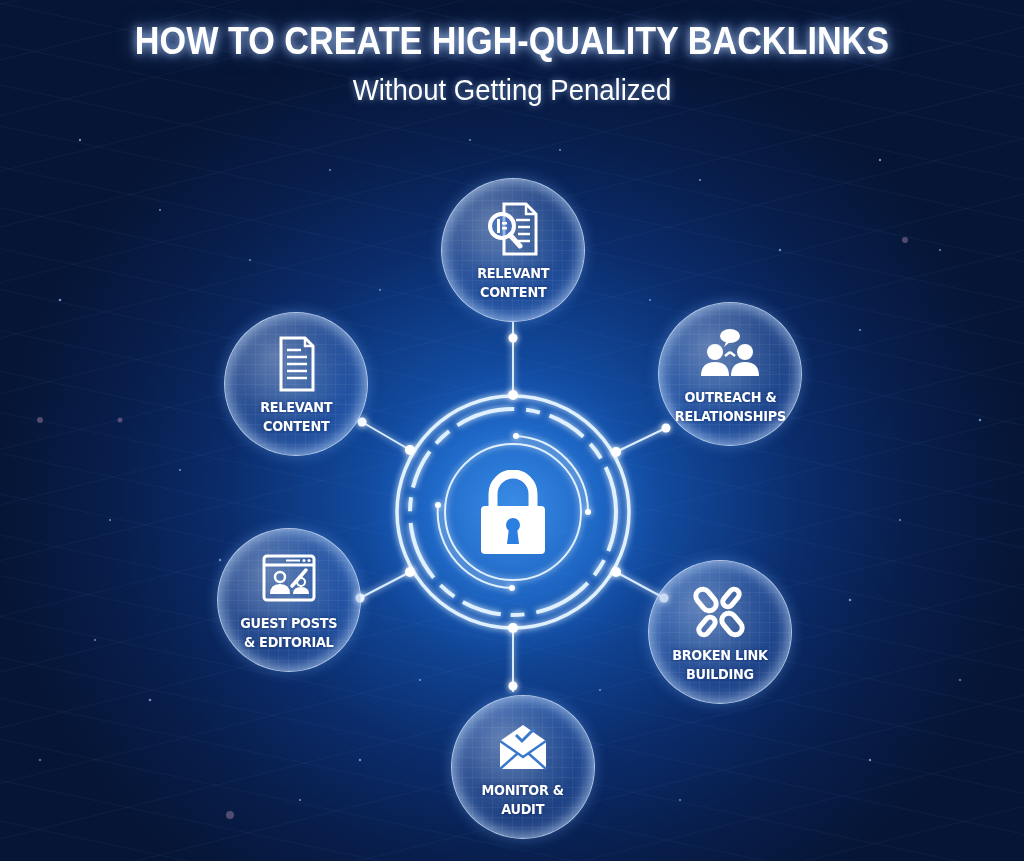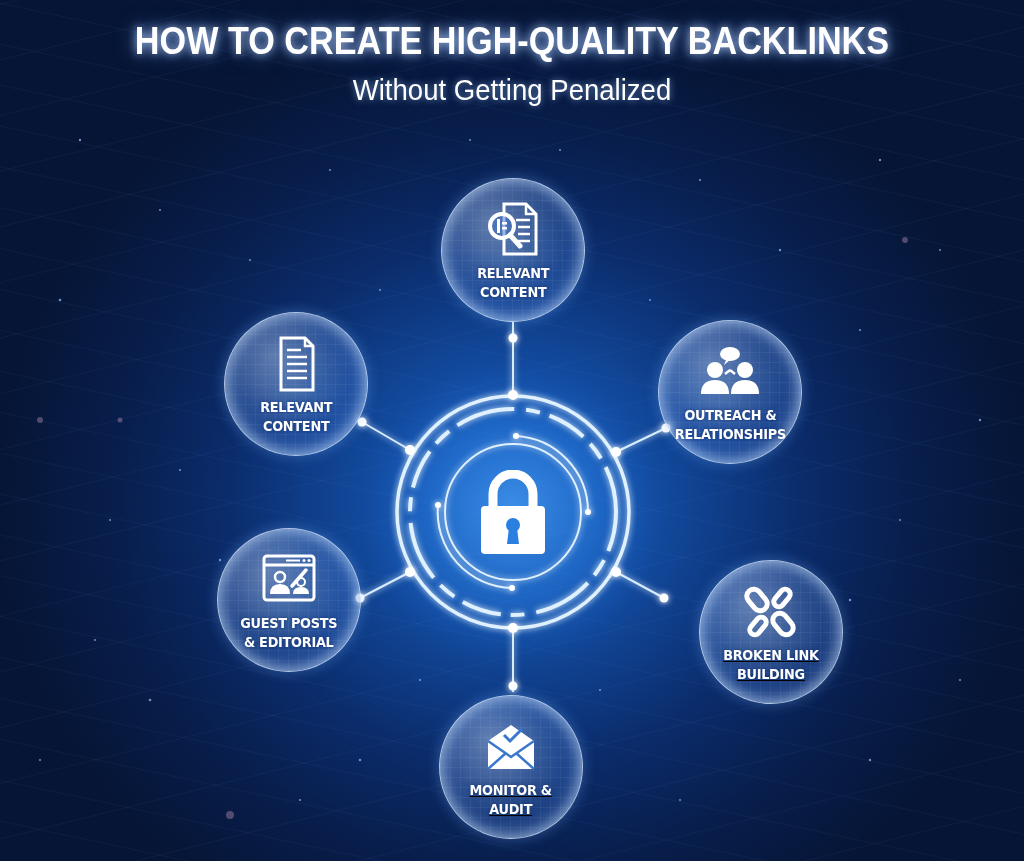--- a/index.html
+++ b/index.html
@@ -201,21 +201,21 @@
         <line x1="22" y1="35" x2="42" y2="35"></line>
         <line x1="22" y1="42" x2="42" y2="42"></line>
       </g>
   </svg>
   <div class="label">
     <div>RELEVANT</div>
     <div>CONTENT</div>
   </div>
 </div>
 
-<div class="bubble" style="left:658px; top:320px;">
+<div class="bubble" style="left:658px; top:302px;">
   <svg class="icon" viewBox="0 0 62 56">
     <ellipse cx="31" cy="10" rx="10" ry="7" fill="#fff"></ellipse>
     <path d="M27 16 L25 21 L31 16 Z" fill="#fff"></path>
     <circle cx="16" cy="26" r="8" fill="#fff"></circle>
     <path d="M2 50 Q2 36 16 36 Q30 36 30 50 Z" fill="#fff"></path>
     <circle cx="46" cy="26" r="8" fill="#fff"></circle>
     <path d="M32 50 Q32 36 46 36 Q60 36 60 50 Z" fill="#fff"></path>
     <g stroke="#fff" stroke-width="2.5">
         <line x1="26" y1="30" x2="31" y2="26"></line>
         <line x1="31" y1="26" x2="36" y2="30"></line>
@@ -239,36 +239,36 @@
     <circle cx="43" cy="30" r="4" fill="none" stroke="#fff" stroke-width="2"></circle>
     <path d="M35 42 Q35 35 43 35 Q51 35 51 42 Z" fill="#fff"></path>
     <line x1="34" y1="34" x2="48" y2="18" stroke="#fff" stroke-width="3.5" stroke-linecap="round"></line>
   </svg>
   <div class="label">
     <div>GUEST POSTS</div>
     <div>&amp; EDITORIAL</div>
   </div>
 </div>
 
-<div class="bubble" style="left:699px; top:560px;text-decoration:underline;">
+<div class="bubble" style="left:648px; top:560px;">
   <svg class="icon" viewBox="0 0 62 56">
     <g fill="none" stroke="#fff" stroke-width="5" stroke-linecap="round">
       <rect x="10" y="4" width="14" height="24" rx="7" transform="rotate(-40 17 16)"></rect>
       <rect x="37" y="4" width="10" height="20" rx="5" transform="rotate(40 42 14)"></rect>
       <rect x="13" y="32" width="10" height="20" rx="5" transform="rotate(40 18 42)"></rect>
       <rect x="36" y="28" width="14" height="24" rx="7" transform="rotate(-40 43 40)"></rect>
     </g>
   </svg>
   <div class="label">
     <div>BROKEN LINK</div>
     <div>BUILDING</div>
   </div>
 </div>
 
-<div class="bubble" style="left:439px; top:695px;text-decoration:underline;">
+<div class="bubble" style="left:451px; top:695px;">
   <svg class="icon" viewBox="0 0 62 56">
     <path d="M8 22 L31 6 L54 22 V50 H8 Z" fill="#fff"></path>
     <path d="M8 22 L31 38 L54 22" fill="none" stroke="#3a78cc" stroke-width="2.5"></path>
     <path d="M8 50 L26 34 M54 50 L36 34" stroke="#3a78cc" stroke-width="2.5"></path>
     <path d="M24 16 L30 22 L42 10" fill="none" stroke="#3a78cc" stroke-width="3"></path>
   </svg>
   <div class="label">
     <div>MONITOR &amp;</div>
     <div>AUDIT</div>
   </div>

